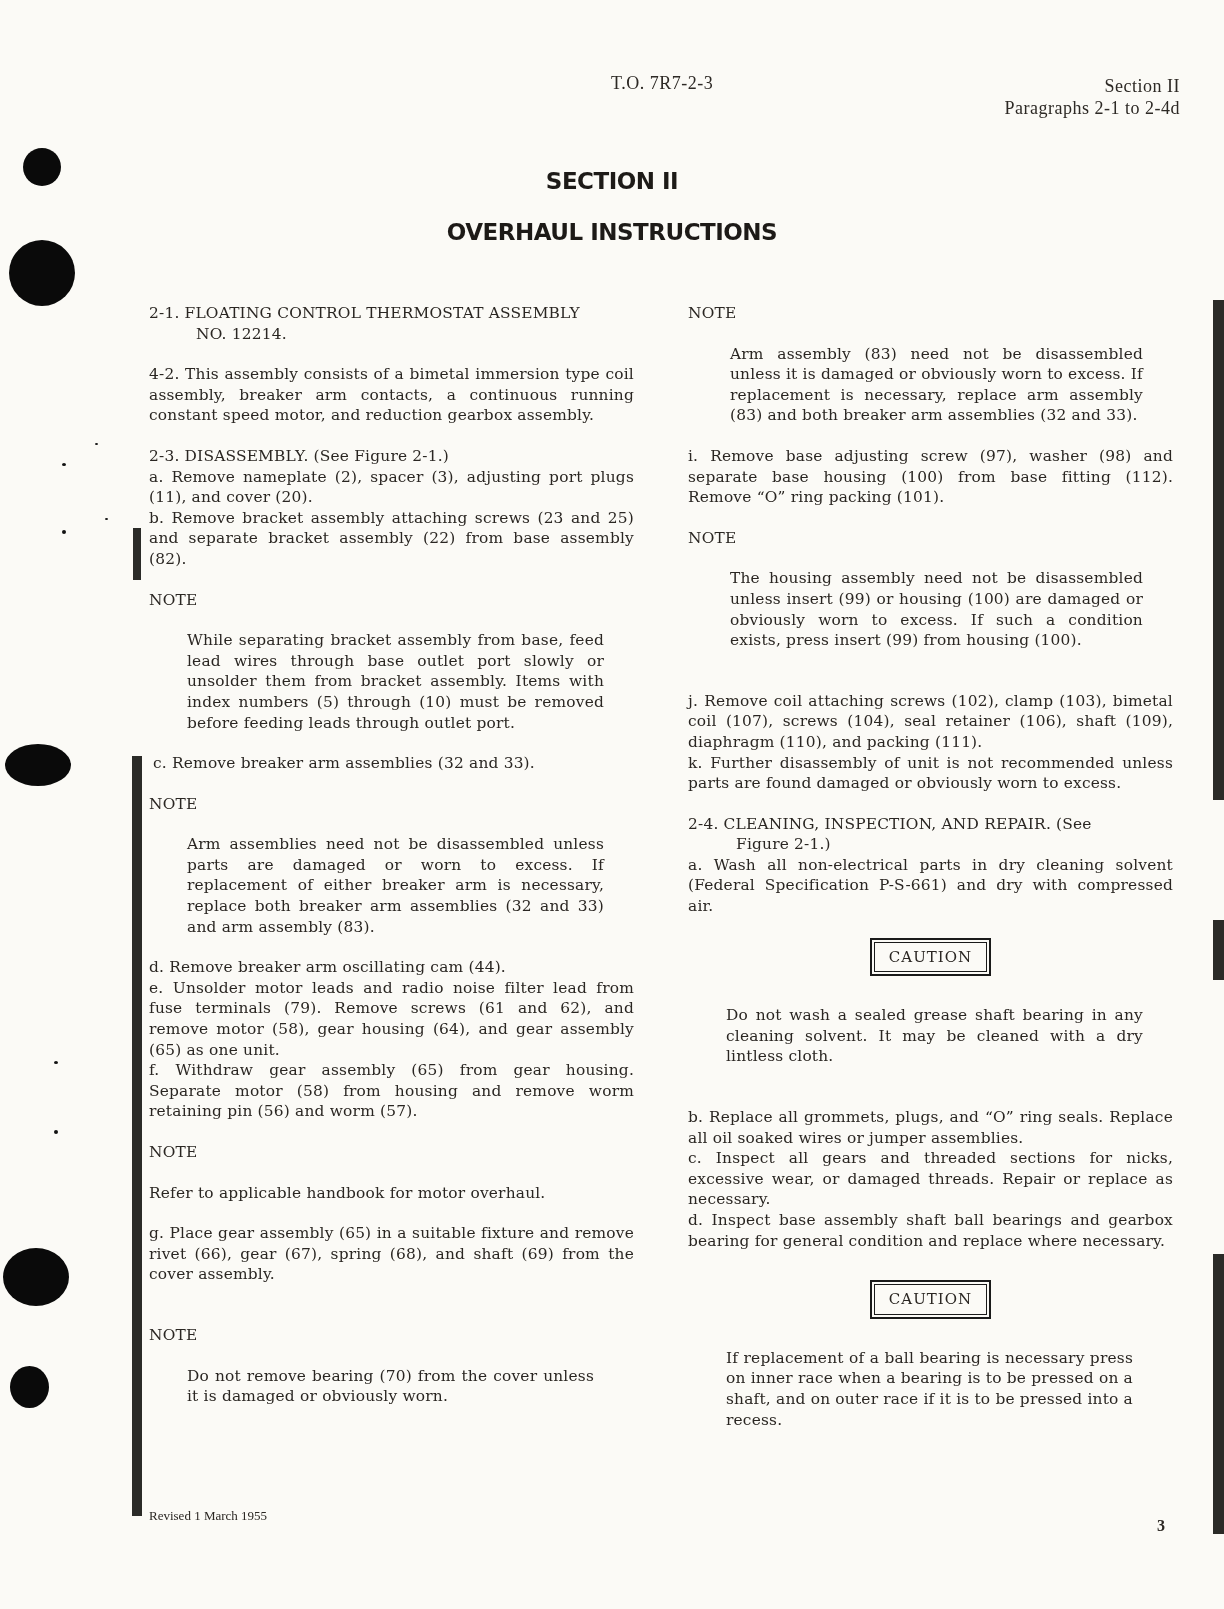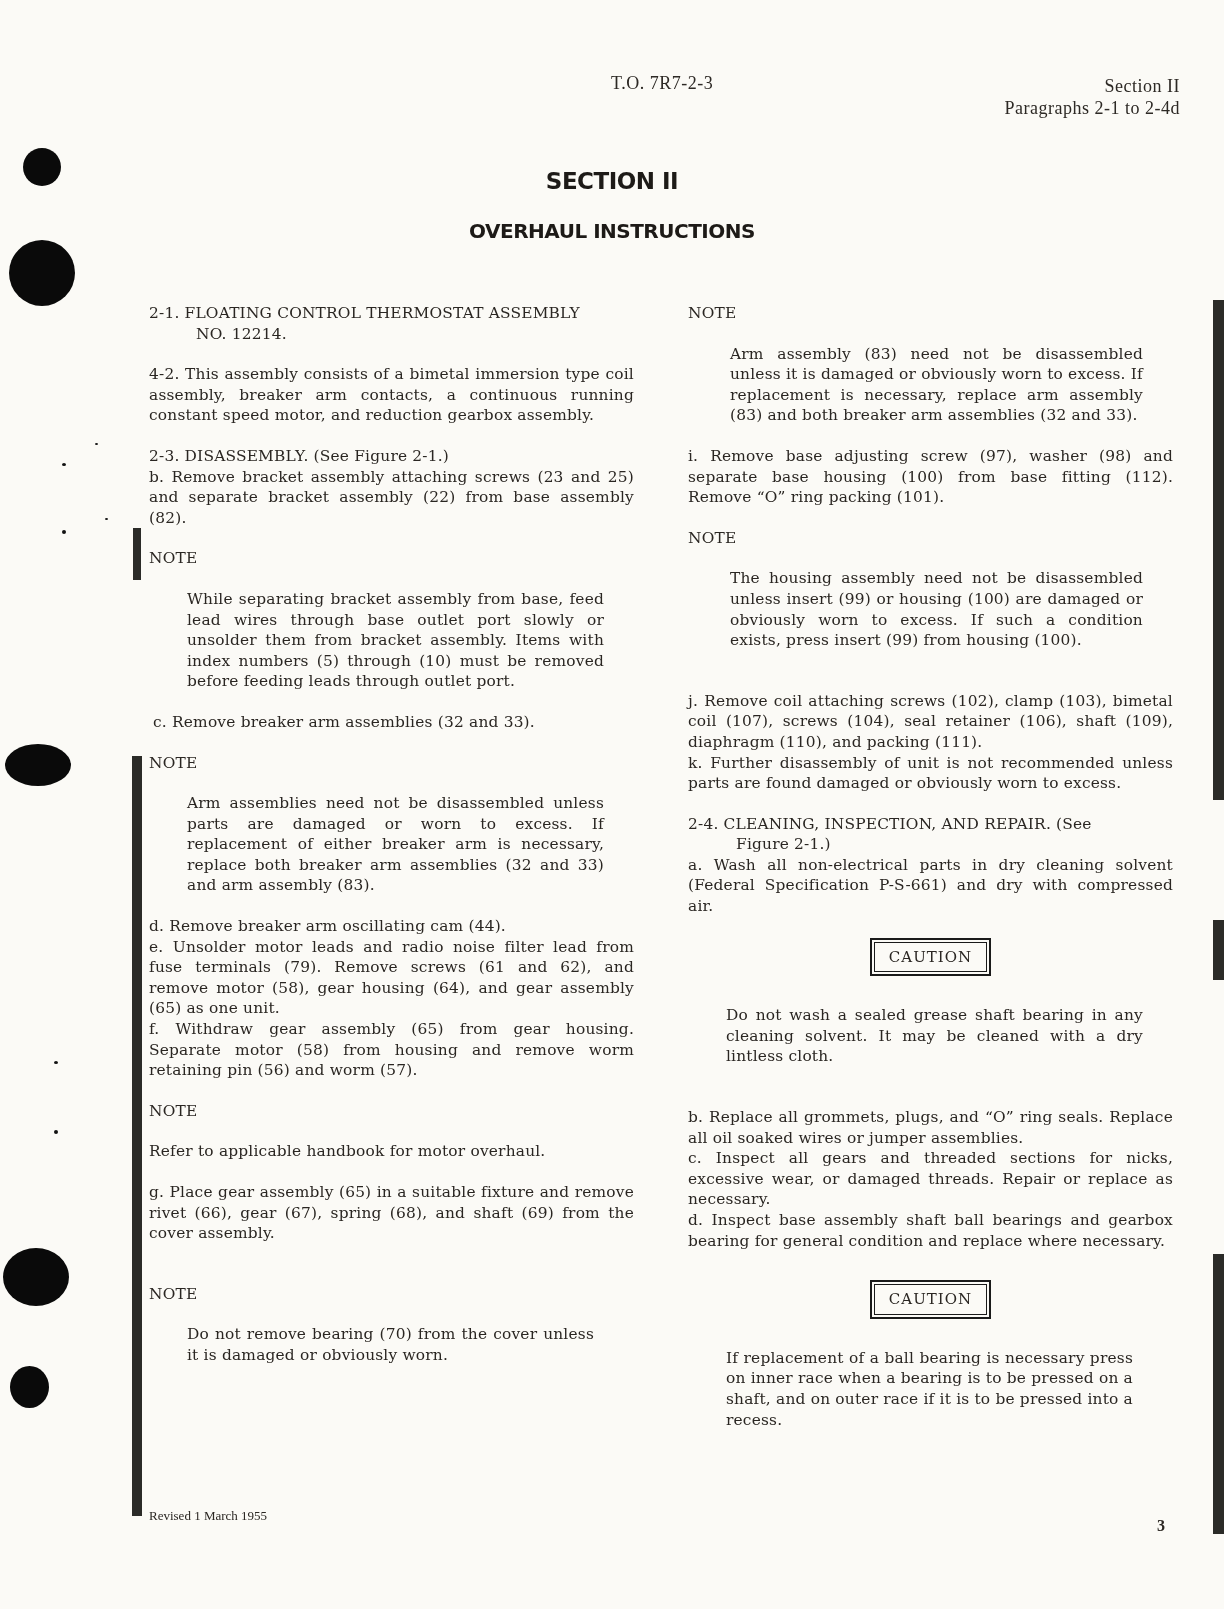--- a/index.html
+++ b/index.html
@@ -44,29 +44,30 @@
 <div class="bar" style="left:132px;top:756px;width:10px;height:760px;"></div>
 <div class="bar" style="left:1213px;top:300px;width:11px;height:500px;"></div>
 <div class="bar" style="left:1213px;top:920px;width:11px;height:60px;"></div>
 <div class="bar" style="left:1213px;top:1254px;width:11px;height:280px;"></div>
 
 <div class="abs hdr" style="left:611px;top:73px;">T.O. 7R7-2-3</div>
 <div class="abs hdr" style="right:44px;top:76px;text-align:right;">Section II</div>
 <div class="abs hdr" style="right:44px;top:98px;text-align:right;">Paragraphs 2-1 to 2-4d</div>
 
 <div class="title" style="top:168px;font-size:23px;">SECTION II</div>
-<div class="title" style="top:219px;font-size:20px;">OVERHAUL INSTRUCTIONS</div>
+<div class="title" style="top:219px;font-size:23px;">OVERHAUL INSTRUCTIONS</div>
 
 <div class="col" style="left:149px;top:303px;width:485px;">
   <p>2-1. FLOATING CONTROL THERMOSTAT ASSEMBLY</p>
   <p style="padding-left:47px;">NO. 12214.</p>
   <div class="spacer"></div>
   <p>4-2. This assembly consists of a bimetal immersion type coil assembly, breaker arm contacts, a continuous running constant speed motor, and reduction gearbox assembly.</p>
   <div class="spacer"></div>
   <p>2-3. DISASSEMBLY. (See Figure 2-1.)</p>
+  <p>a. Remove nameplate (2), spacer (3), adjusting port plugs (11), and cover (20).</p>
   <p>b. Remove bracket assembly attaching screws (23 and 25) and separate bracket assembly (22) from base assembly (82).</p>
   <div class="spacer"></div>
   <p class="note-h">NOTE</p>
   <div class="spacer"></div>
   <p class="note-b" style="margin:0 30px 0 38px;">While separating bracket assembly from base, feed lead wires through base outlet port slowly or unsolder them from bracket assembly. Items with index numbers (5) through (10) must be removed before feeding leads through outlet port.</p>
   <div class="spacer"></div>
   <p style="padding-left:4px;">c. Remove breaker arm assemblies (32 and 33).</p>
   <div class="spacer"></div>
   <p class="note-h">NOTE</p>
   <div class="spacer"></div>

